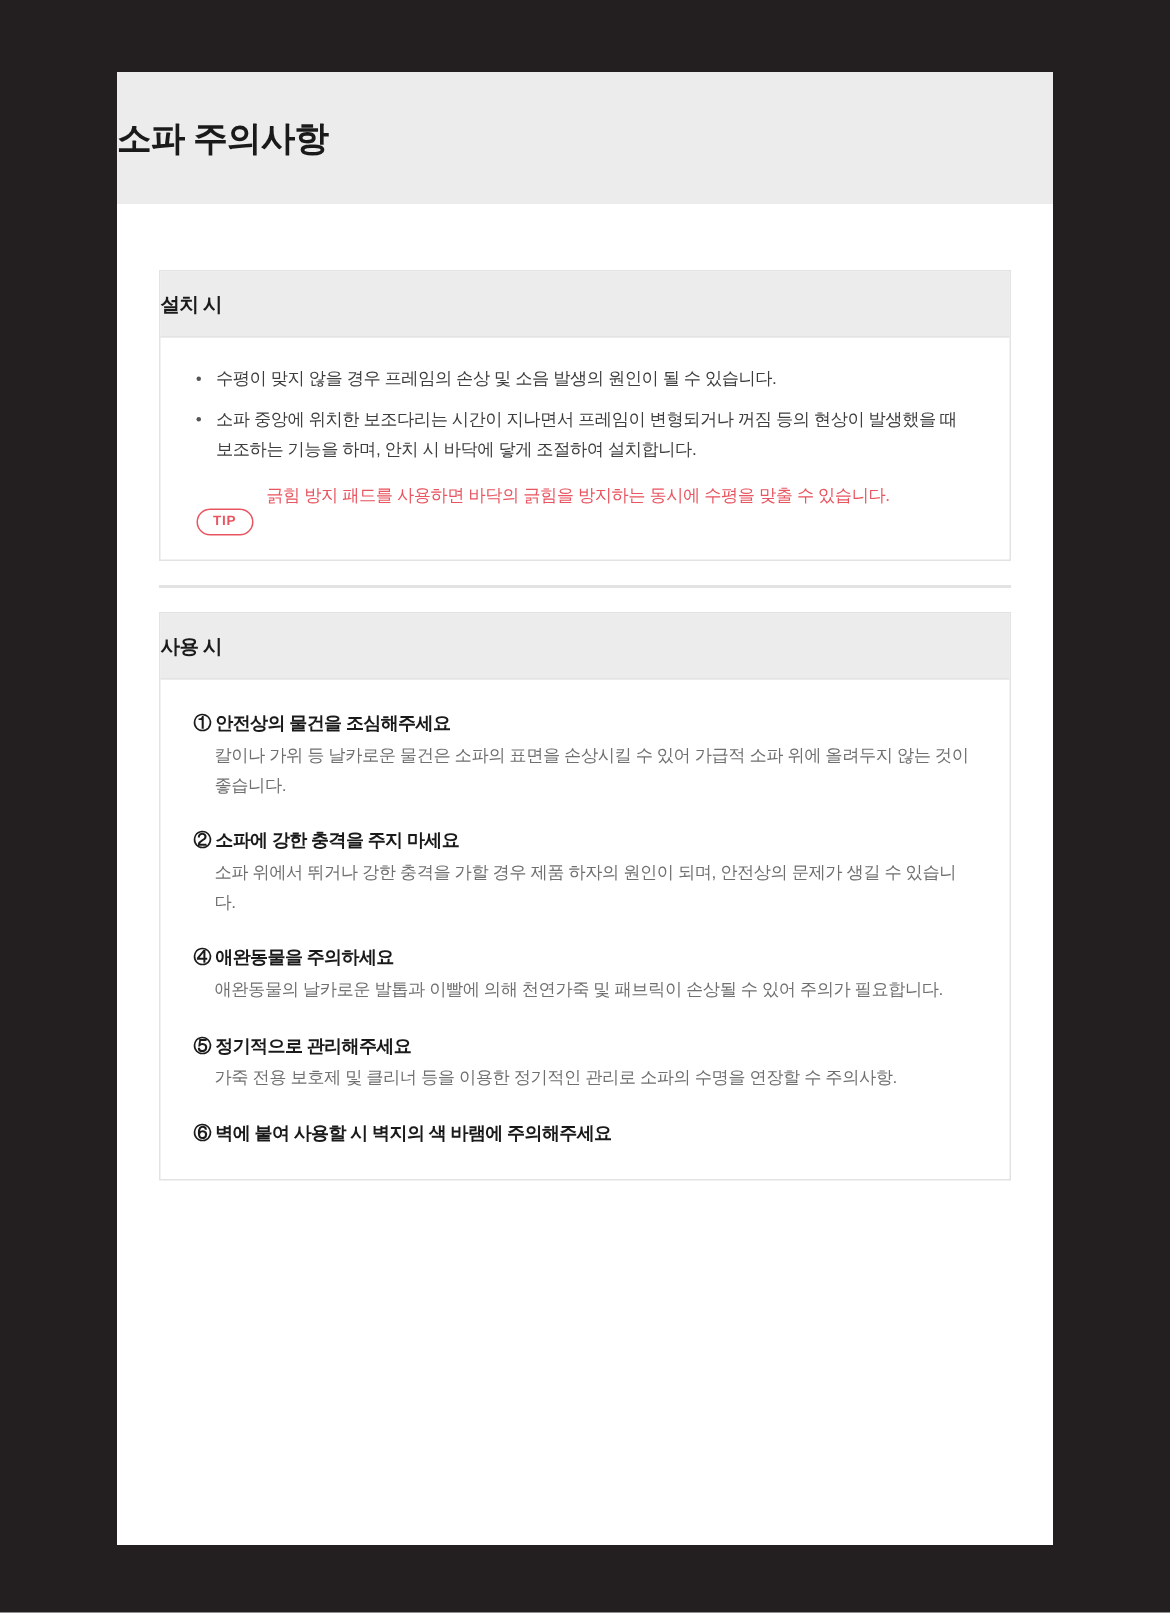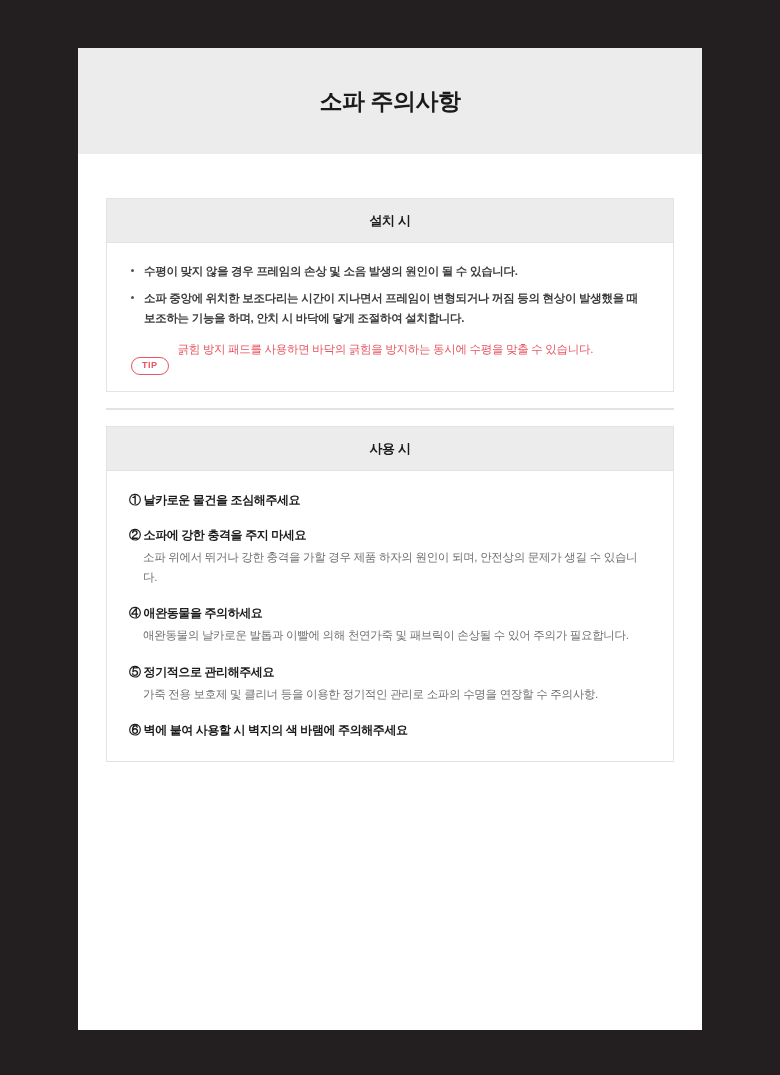--- a/index.html
+++ b/index.html
@@ -17,25 +17,25 @@
     position: absolute;
     left: 78px;
     top: 48px;
     width: 624px;
     height: 982px;
     background: #ffffff;
     box-sizing: border-box;
     overflow: hidden;
   }
   .page-header {
-    height: 106px;
+    height: 88px;
     background: #ececec;
     display: flex;
     align-items: center;
-    justify-content: center;
+    justify-content: flex-start;
   }
   .page-title {
     font-size: 23px;
     font-weight: bold;
     color: #1a1a1a;
     letter-spacing: -0.5px;
   }
   .content {
     padding: 44px 28px 0 28px;
   }
@@ -43,36 +43,35 @@
     border: 1px solid #e3e3e3;
     margin-bottom: 16px;
     background: #fff;
   }
   .card-head {
     background: #ececec;
     border-bottom: 1px solid #e3e3e3;
     height: 43px;
     display: flex;
     align-items: center;
-    justify-content: center;
+    justify-content: flex-start;
   }
   .card-head-title {
     font-size: 13px;
     font-weight: bold;
     color: #1a1a1a;
     letter-spacing: -0.4px;
   }
   .card-body {
     padding: 18px 22px 16px 22px;
   }
   ul.bullets {
     margin: 0;
     padding: 0;
     list-style: none;
-    font-weight: bold;
   }
   ul.bullets li {
     position: relative;
     padding-left: 15px;
     font-size: 11.5px;
     line-height: 1.75;
     color: #3d3d3d;
     letter-spacing: -0.3px;
     margin-bottom: 7px;
   }
@@ -169,21 +168,22 @@
     <div class="card">
     </div>
 
     <div class="card">
       <div class="card-head">
         <div class="card-head-title">사용 시</div>
       </div>
       <div class="usage-body">
 
         <div class="usage-item">
-          <div class="usage-title">① 날카로운 물건을 조심해주세요</div>
+          <div class="usage-title">① 안전상의 물건을 조심해주세요</div>
+          <div class="usage-desc">칼이나 가위 등 날카로운 물건은 소파의 표면을 손상시킬 수 있어 가급적 소파 위에 올려두지 않는 것이 좋습니다.</div>
         </div>
 
         <div class="usage-item">
           <div class="usage-title">② 소파에 강한 충격을 주지 마세요</div>
           <div class="usage-desc">소파 위에서 뛰거나 강한 충격을 가할 경우 제품 하자의 원인이 되며, 안전상의 문제가 생길 수 있습니다.</div>
         </div>
 
 
         <div class="usage-item">
           <div class="usage-title">④ 애완동물을 주의하세요</div>

